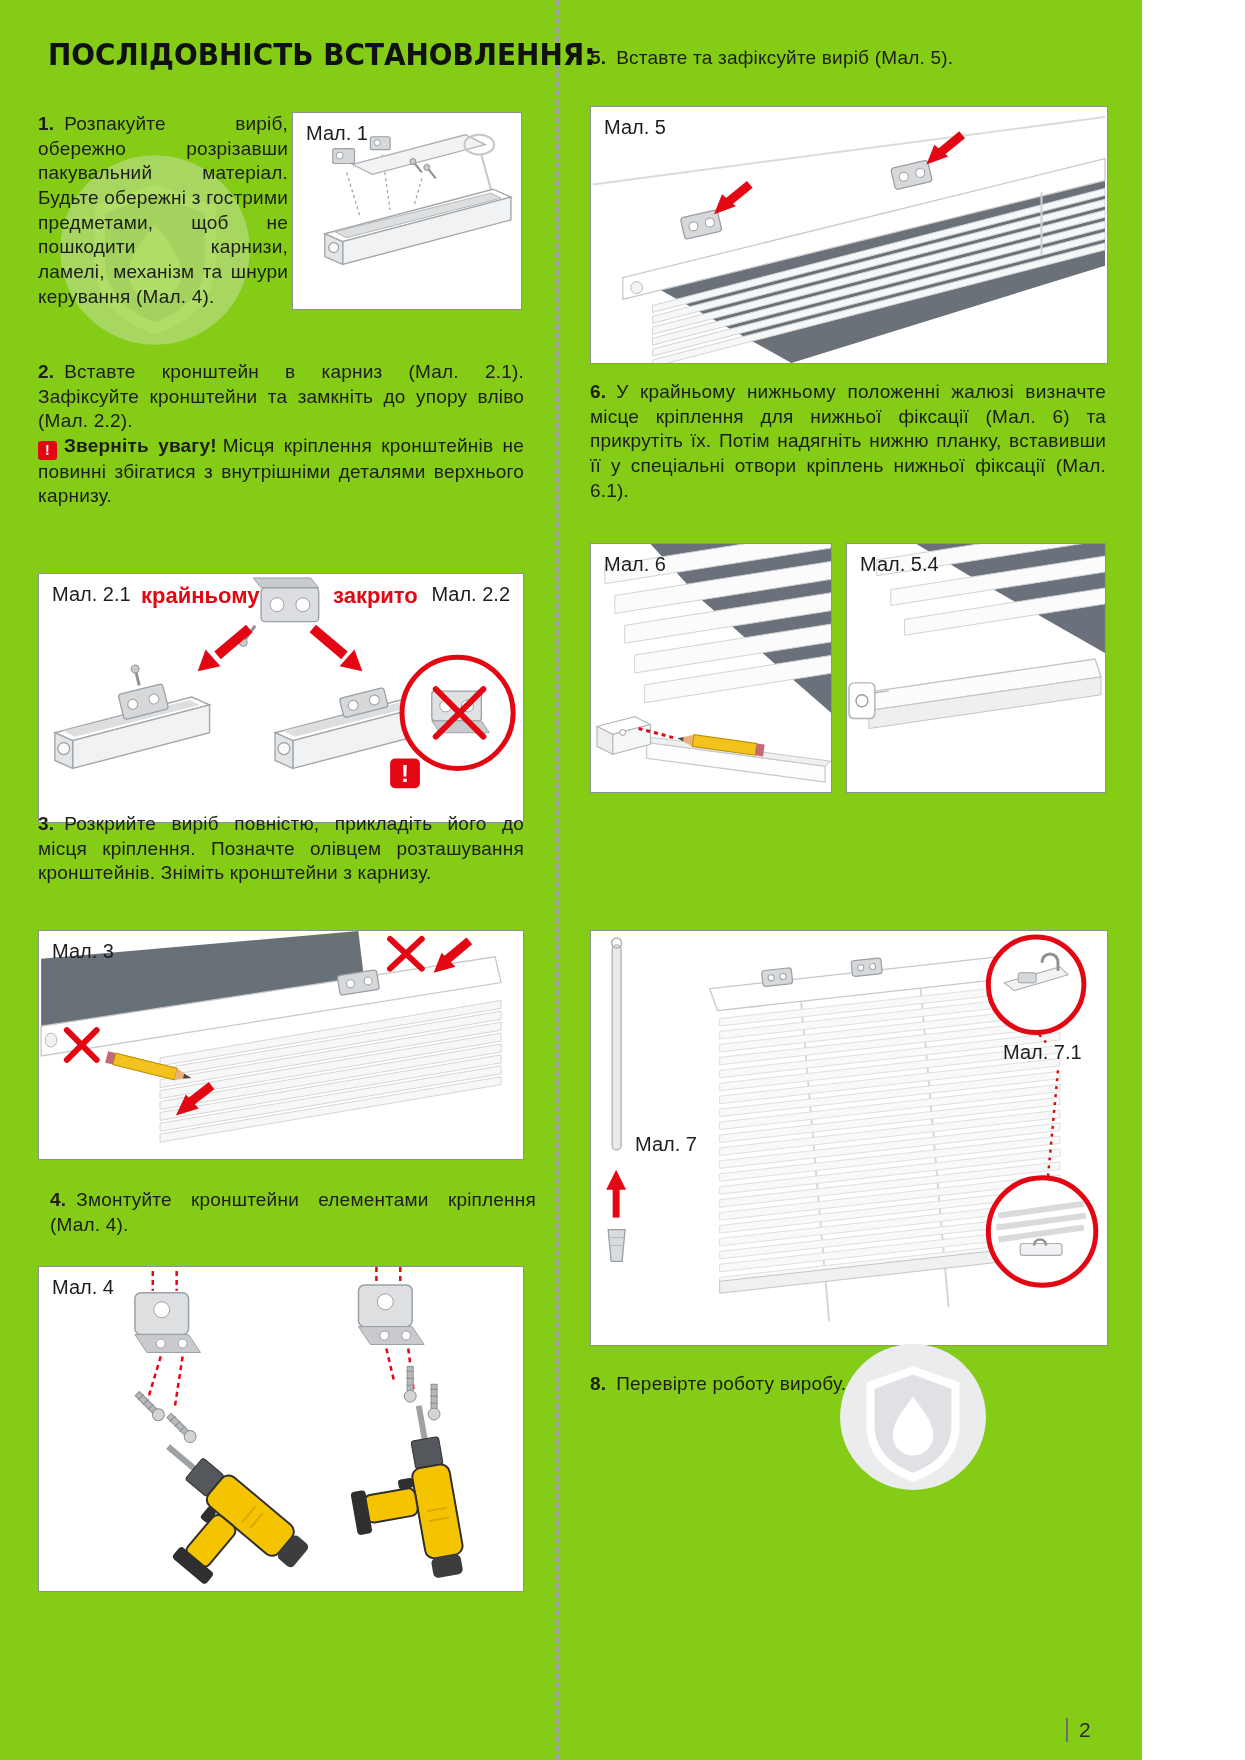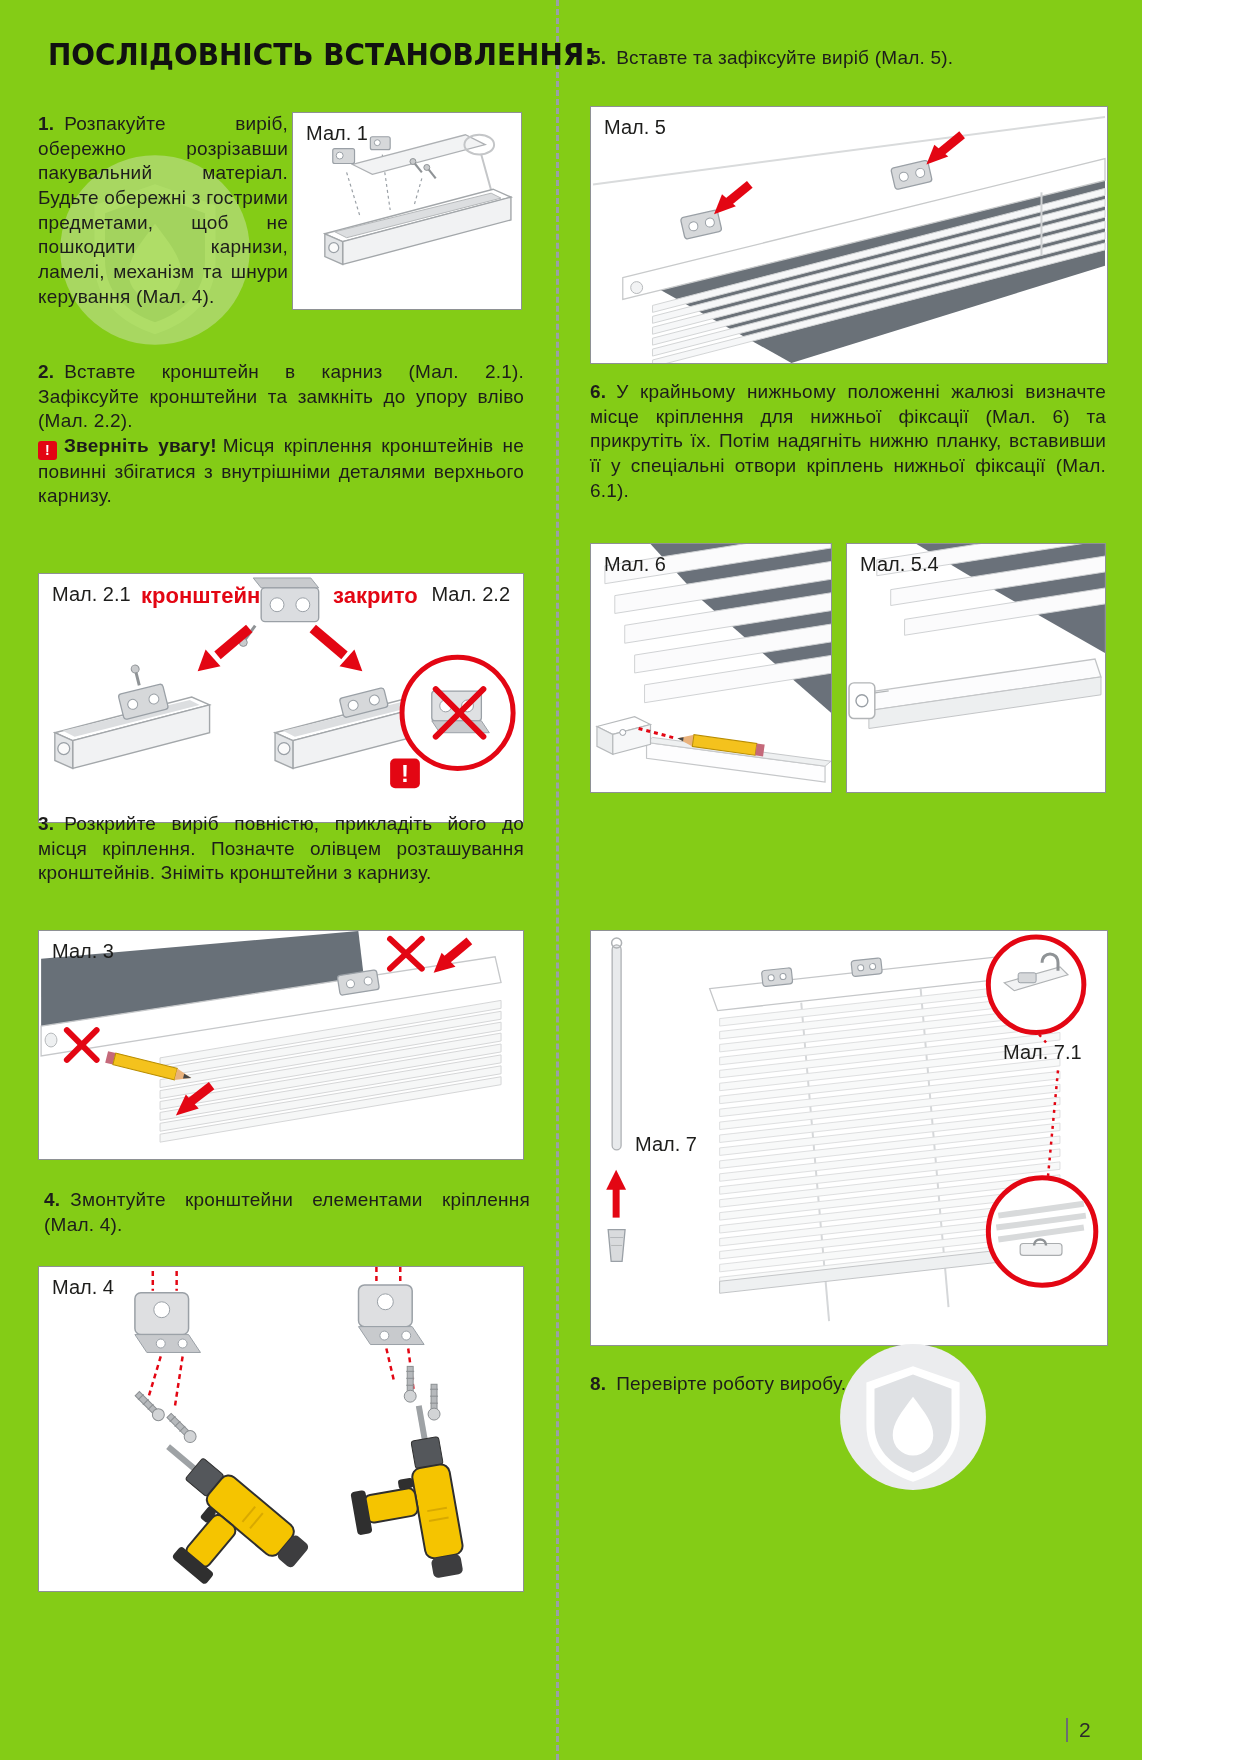--- a/index.html
+++ b/index.html
@@ -96,21 +96,21 @@
     <p><b class="num">2.</b><span>Вставте кронштейн в карниз (Мал. 2.1). Зафіксуйте кронштейни та замкніть до упору вліво (Мал. 2.2).</span></p>
     <p class="warn">
       <span class="warn-icon">
           <span>!</span>
         </span><b class="warn-title">Зверніть увагу!</b><span>Місця кріплення кронштейнів не повинні збігатися з внутрішніми деталями верхнього карнизу.</span>
     </p>
   </div>
 
   <div class="fig" style="left:38px; top:573px; width:486px; height:250px;">
     <span class="fig-label">Мал. 2.1</span>
-    <span class="red-label" style="left:102px;">кронштейн</span>
+    <span class="red-label" style="left:102px;">крайньому</span>
     <span class="red-label" style="left:294px;">закрито</span>
     <span class="fig-label right">Мал. 2.2</span>
     <svg viewBox="0 0 484 250">
 
       <g>
         <polygon points="214,4 272,4 280,14 222,14" fill="#c9cbce" stroke="#9aa0a6"></polygon>
         <rect x="222" y="14" width="58" height="34" rx="4" fill="#dbdde0" stroke="#9aa0a6" stroke-width="1.4"></rect>
         <circle cx="238" cy="31" r="7" fill="#fff" stroke="#9aa0a6"></circle>
         <circle cx="264" cy="31" r="7" fill="#fff" stroke="#9aa0a6"></circle>
         <line x1="216" y1="52" x2="206" y2="66" stroke="#8f9396" stroke-width="3"></line>
@@ -212,21 +212,21 @@
         <polygon points="68,-6 84,0 68,6" fill="#e9b27c"></polygon>
         <polygon points="84,0 76,-2.5 76,2.5" fill="#474747"></polygon>
       </g>
       <g>
         <line x1="172" y1="156" x2="150" y2="173" stroke="#e30613" stroke-width="9"></line>
         <polygon points="136,186 146,165 159,179" fill="#e30613"></polygon>
       </g>
     </svg>
   </div>
 
-  <div class="step" style="left:44px; top:1188px; width:486px;">
+  <div class="step" style="left:50px; top:1188px; width:486px;">
     <p><b class="num">4.</b><span>Змонтуйте кронштейни елементами кріплення (Мал. 4).</span></p>
   </div>
 
   <div class="fig" style="left:38px; top:1266px; width:486px; height:326px;">
     <span class="fig-label">Мал. 4</span>
     <svg viewBox="0 0 484 326">
 
       <g transform="translate(95,26)">
         <rect x="0" y="0" width="54" height="42" rx="6" fill="#dedfe1" stroke="#9aa0a6" stroke-width="1.5"></rect>
         <circle cx="27" cy="17" r="8" fill="#fff" stroke="#9aa0a6"></circle>

